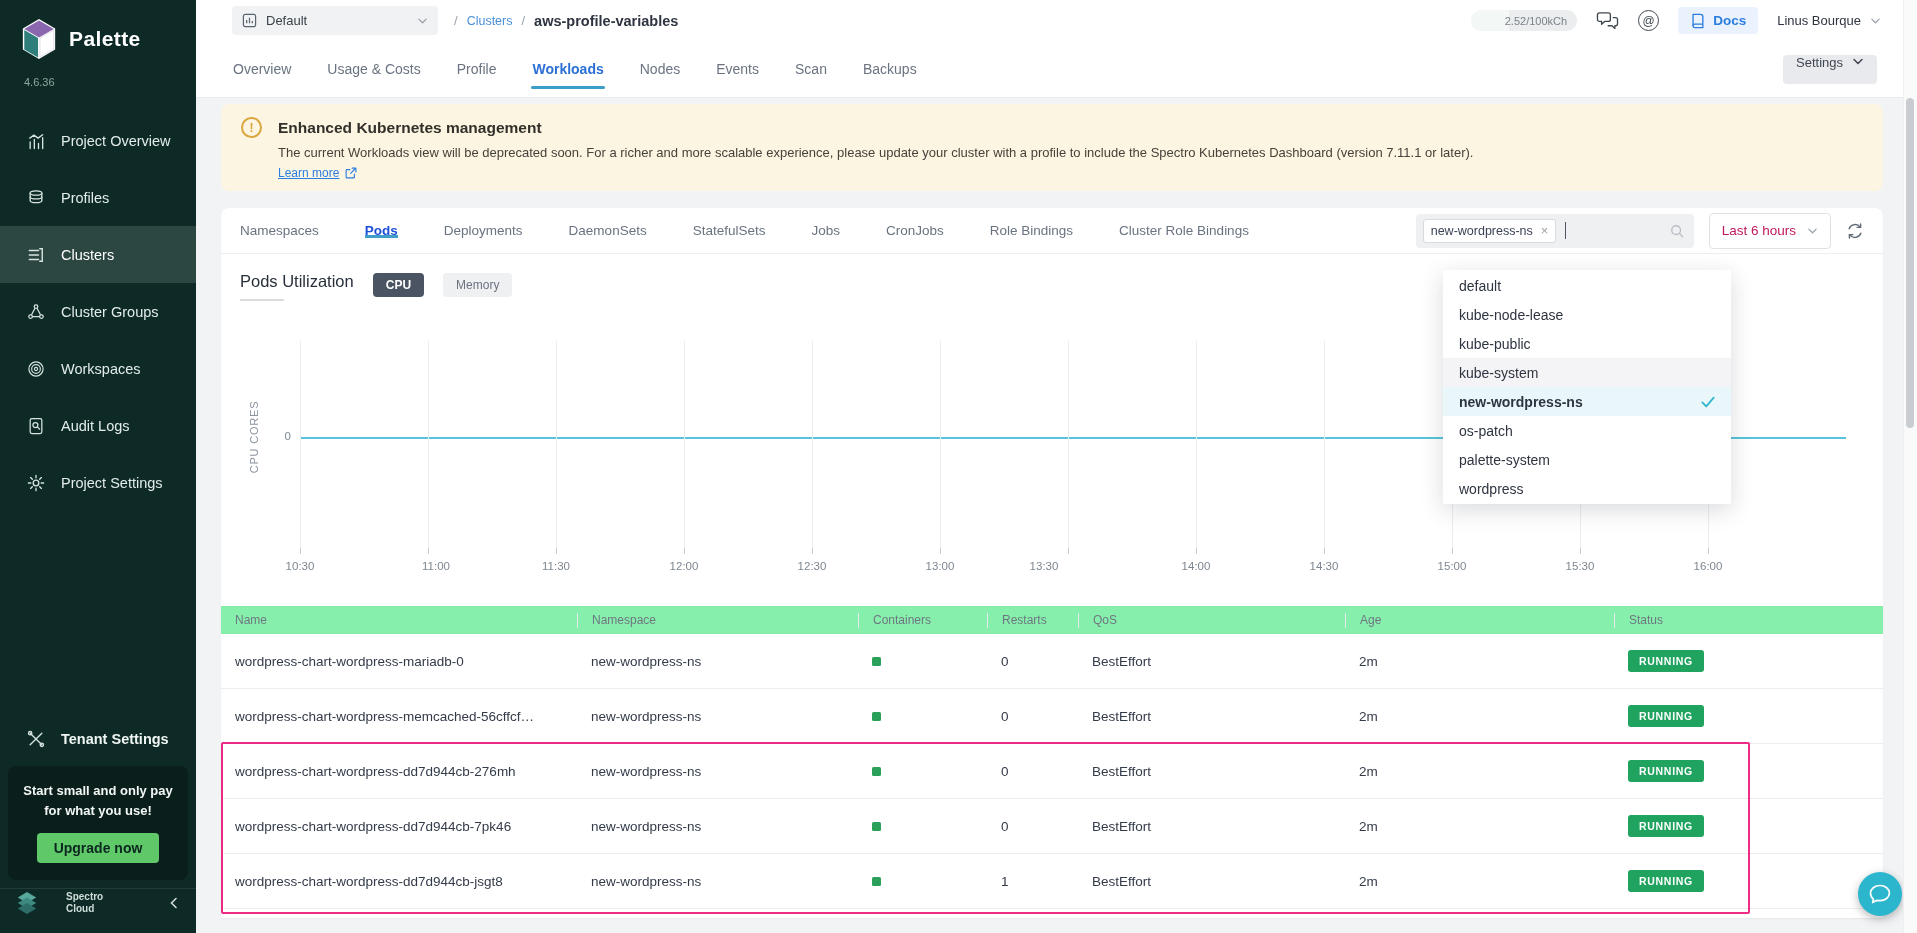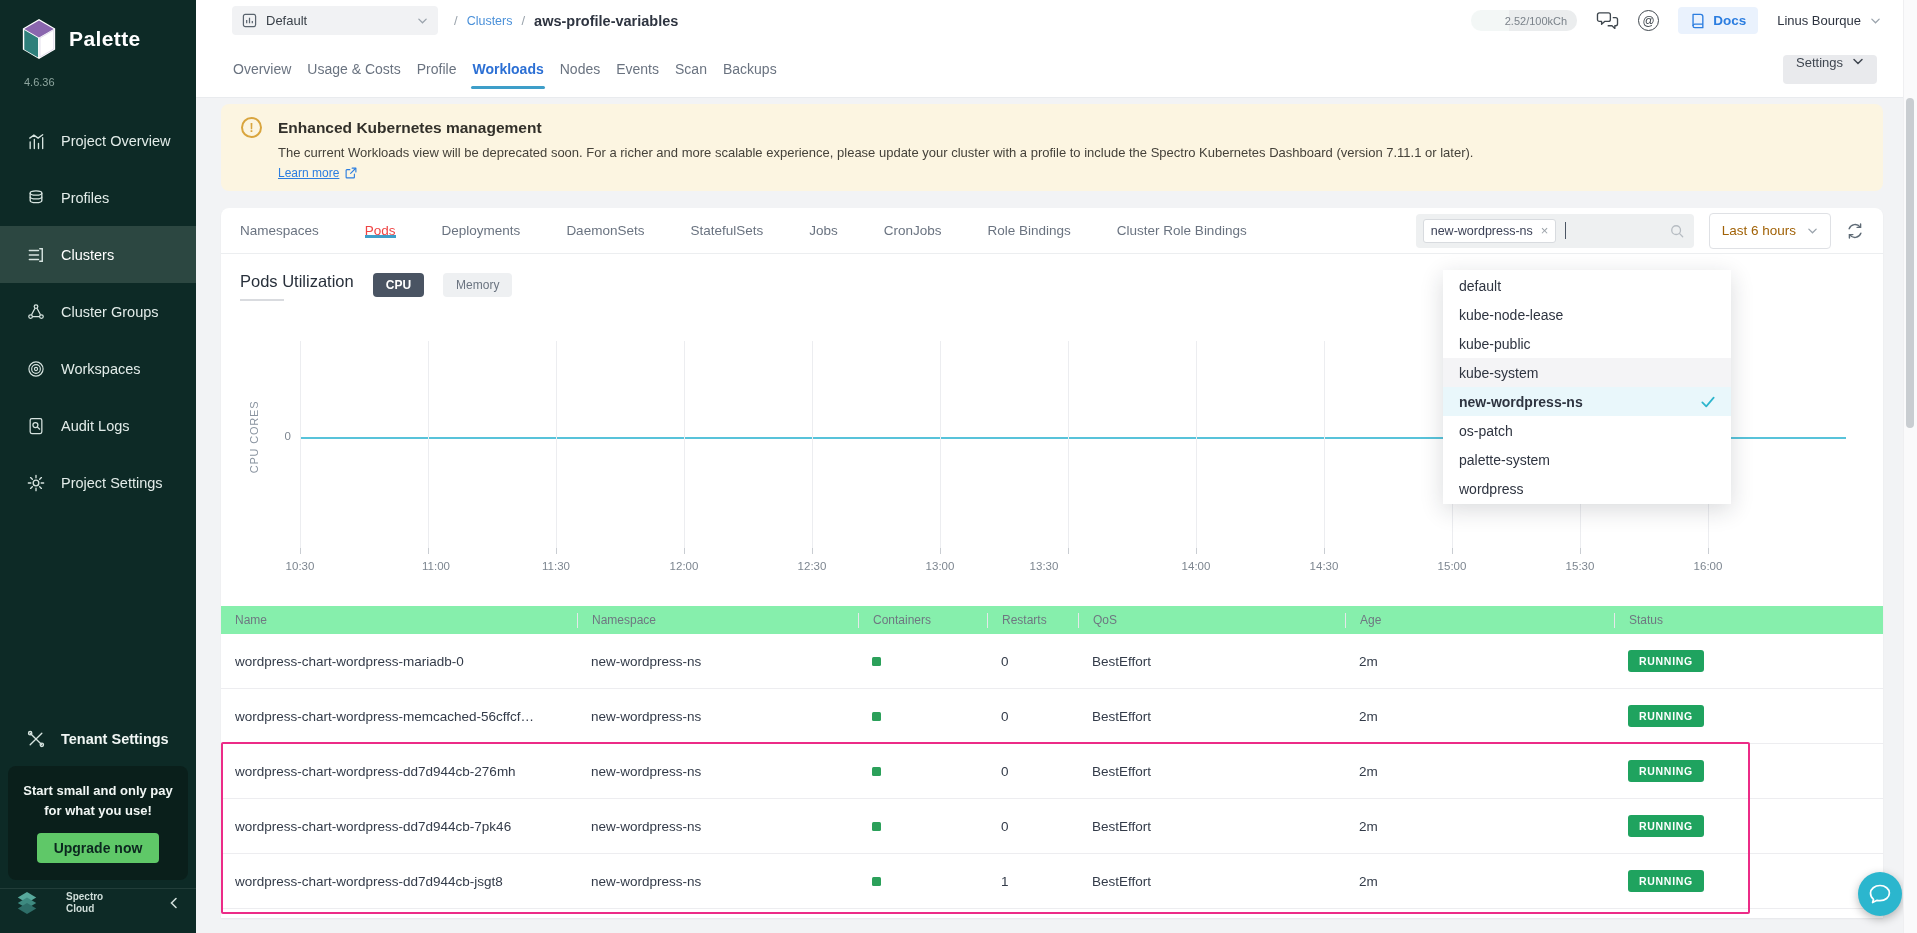--- a/index.html
+++ b/index.html
@@ -35,50 +35,50 @@
   .crumb-link { color:#4A90D9; font-size:12.5px; cursor:pointer; }
   .crumb-current { color:#2E3440; font-size:14.5px; font-weight:600; }
   .topbar-right { margin-left:auto; display:flex; align-items:center; gap:19px; }
   .usage-pill { width:106px; height:21px; border-radius:10px; background:linear-gradient(90deg,#F3F7F6 0 36%,#EBEDEE 36%); display:flex; align-items:center; justify-content:flex-end; padding:0 10px; font-size:11px; color:#7A828A; }
   .tb-icon { color:#3F474E; cursor:pointer; }
   .help-circle { width:21px; height:21px; border:1.5px solid #3F474E; border-radius:50%; display:flex; align-items:center; justify-content:center; font-size:12px; color:#3F474E; cursor:pointer; }
   .docs-chip { height:27px; background:#EAF2FD; border-radius:4px; display:flex; align-items:center; gap:8px; padding:0 12px; color:#2B7DE0; font-size:13.5px; font-weight:600; cursor:pointer; }
   .user { display:flex; align-items:center; gap:9px; font-size:13px; color:#2E3440; cursor:pointer; }
   .user .chev { color:#9AA3AC; }
 
-  .tabsrow { height:56px; background:#FFF; display:flex; align-items:center; padding:0 40px 0 36px; gap:14px; box-shadow:0 1px 0 #E9EBEE; }
+  .tabsrow { height:56px; background:#FFF; display:flex; align-items:center; padding:0 40px 0 36px; gap:34px; box-shadow:0 1px 0 #E9EBEE; }
   .tab { font-size:14px; color:#6A7380; position:relative; padding:5px 1px; cursor:pointer; white-space:nowrap; }
   .tab.active { color:#2B6FD4; font-weight:700; }
   .tab.active::after { content:''; position:absolute; left:0; right:0; bottom:-7px; height:3px; background:#3E9EC9; border-radius:2px; }
   .settings-btn { margin-left:auto; height:29px; background:#E9EAED; border:none; border-radius:4px; display:flex; gap:9px; padding:0 13px; font-size:13px; color:#3F4650; cursor:pointer; font-family:inherit; }
 
   .content { padding:7px 34px 0 25px; }
 
   .banner { background:#FCF5E1; border-radius:8px; padding:13px 20px 11px; margin-bottom:17px; height:87px; }
   .banner-head { display:flex; align-items:center; gap:16px; }
   .warn-ic { width:21px; height:21px; border:2px solid #D9A53E; border-radius:50%; color:#D9A53E; font-weight:700; display:flex; align-items:center; justify-content:center; font-size:12px; flex:none; }
   .banner-title { font-size:15.5px; font-weight:600; color:#32302A; }
   .banner-body { margin:7px 0 0 37px; font-size:13px; color:#45423A; }
   .banner-link { margin:6px 0 0 37px; font-size:12px; color:#2B7DE0; display:flex; align-items:center; gap:6px; width:max-content; cursor:pointer; }
   .banner-link .lbl { text-decoration:underline; }
 
   .card { background:#FFF; border-radius:8px 8px 0 0; height:710px; position:relative; box-shadow:0 1px 2px rgba(16,24,40,.05); }
 
   .subtabs { height:46px; display:flex; align-items:center; padding:0 19px; border-bottom:1px solid #ECEEF0; }
   .subtab-list { display:flex; gap:46px; height:100%; align-items:center; }
   .subtab { font-size:13.5px; color:#6A7380; display:flex; align-items:center; position:relative; cursor:pointer; white-space:nowrap; }
-  .subtab.active { color:#ef4444; font-weight:400; }
+  .subtab.active { color:#1d4ed8; font-weight:700; }
   .subtab.active::after { content:''; position:absolute; left:0; right:0; bottom:0; height:3px; background:#3E9EC9; }
   .filters { margin-left:auto; display:flex; align-items:center; gap:15px; }
   .ns-input { width:278px; height:34px; background:#EEF0F1; border-radius:4px; display:flex; align-items:center; padding:0 10px 0 7px; gap:9px; cursor:text; }
   .ns-tag { background:#FFF; border:1px solid #D8DBDF; border-radius:3px; padding:4px 7px; font-size:12.5px; color:#3C4257; display:flex; align-items:center; gap:8px; }
   .tag-x { color:#9AA1A8; font-size:13px; line-height:1; cursor:pointer; }
   .caret { width:1px; height:17px; background:#4B5563; }
   .search-ic { margin-left:auto; color:#B6BCC2; }
-  .time-select { height:36px; background:#FFF; border:1px solid #DFE1E5; border-radius:4px; display:flex; align-items:center; gap:11px; padding:0 12px; font-size:13.5px; color:#a16207; cursor:pointer; }
+  .time-select { height:36px; background:#FFF; border:1px solid #DFE1E5; border-radius:4px; display:flex; align-items:center; gap:11px; padding:0 12px; font-size:13.5px; color:#be185d; cursor:pointer; }
   .time-select .chev { color:#9AA3AC; }
   .refresh-btn { color:#5F6B76; cursor:pointer; background:none; border:none; padding:0; }
 
   .chart-sec { height:352px; position:relative; }
   .chart-head { position:absolute; left:19px; top:18px; display:flex; align-items:flex-start; gap:19px; }
   .chart-title { font-size:16.5px; color:#28303B; }
   .title-underline { width:44px; height:2px; background:#D9DBDF; margin-top:8px; }
   .chip { font-size:12px; border-radius:4px; padding:5px 13px; cursor:pointer; margin-top:1px; }
   .chip.cpu { background:#4A5463; color:#FFF; font-weight:600; }
   .chip.mem { background:#EEF0F2; color:#6B7480; }

